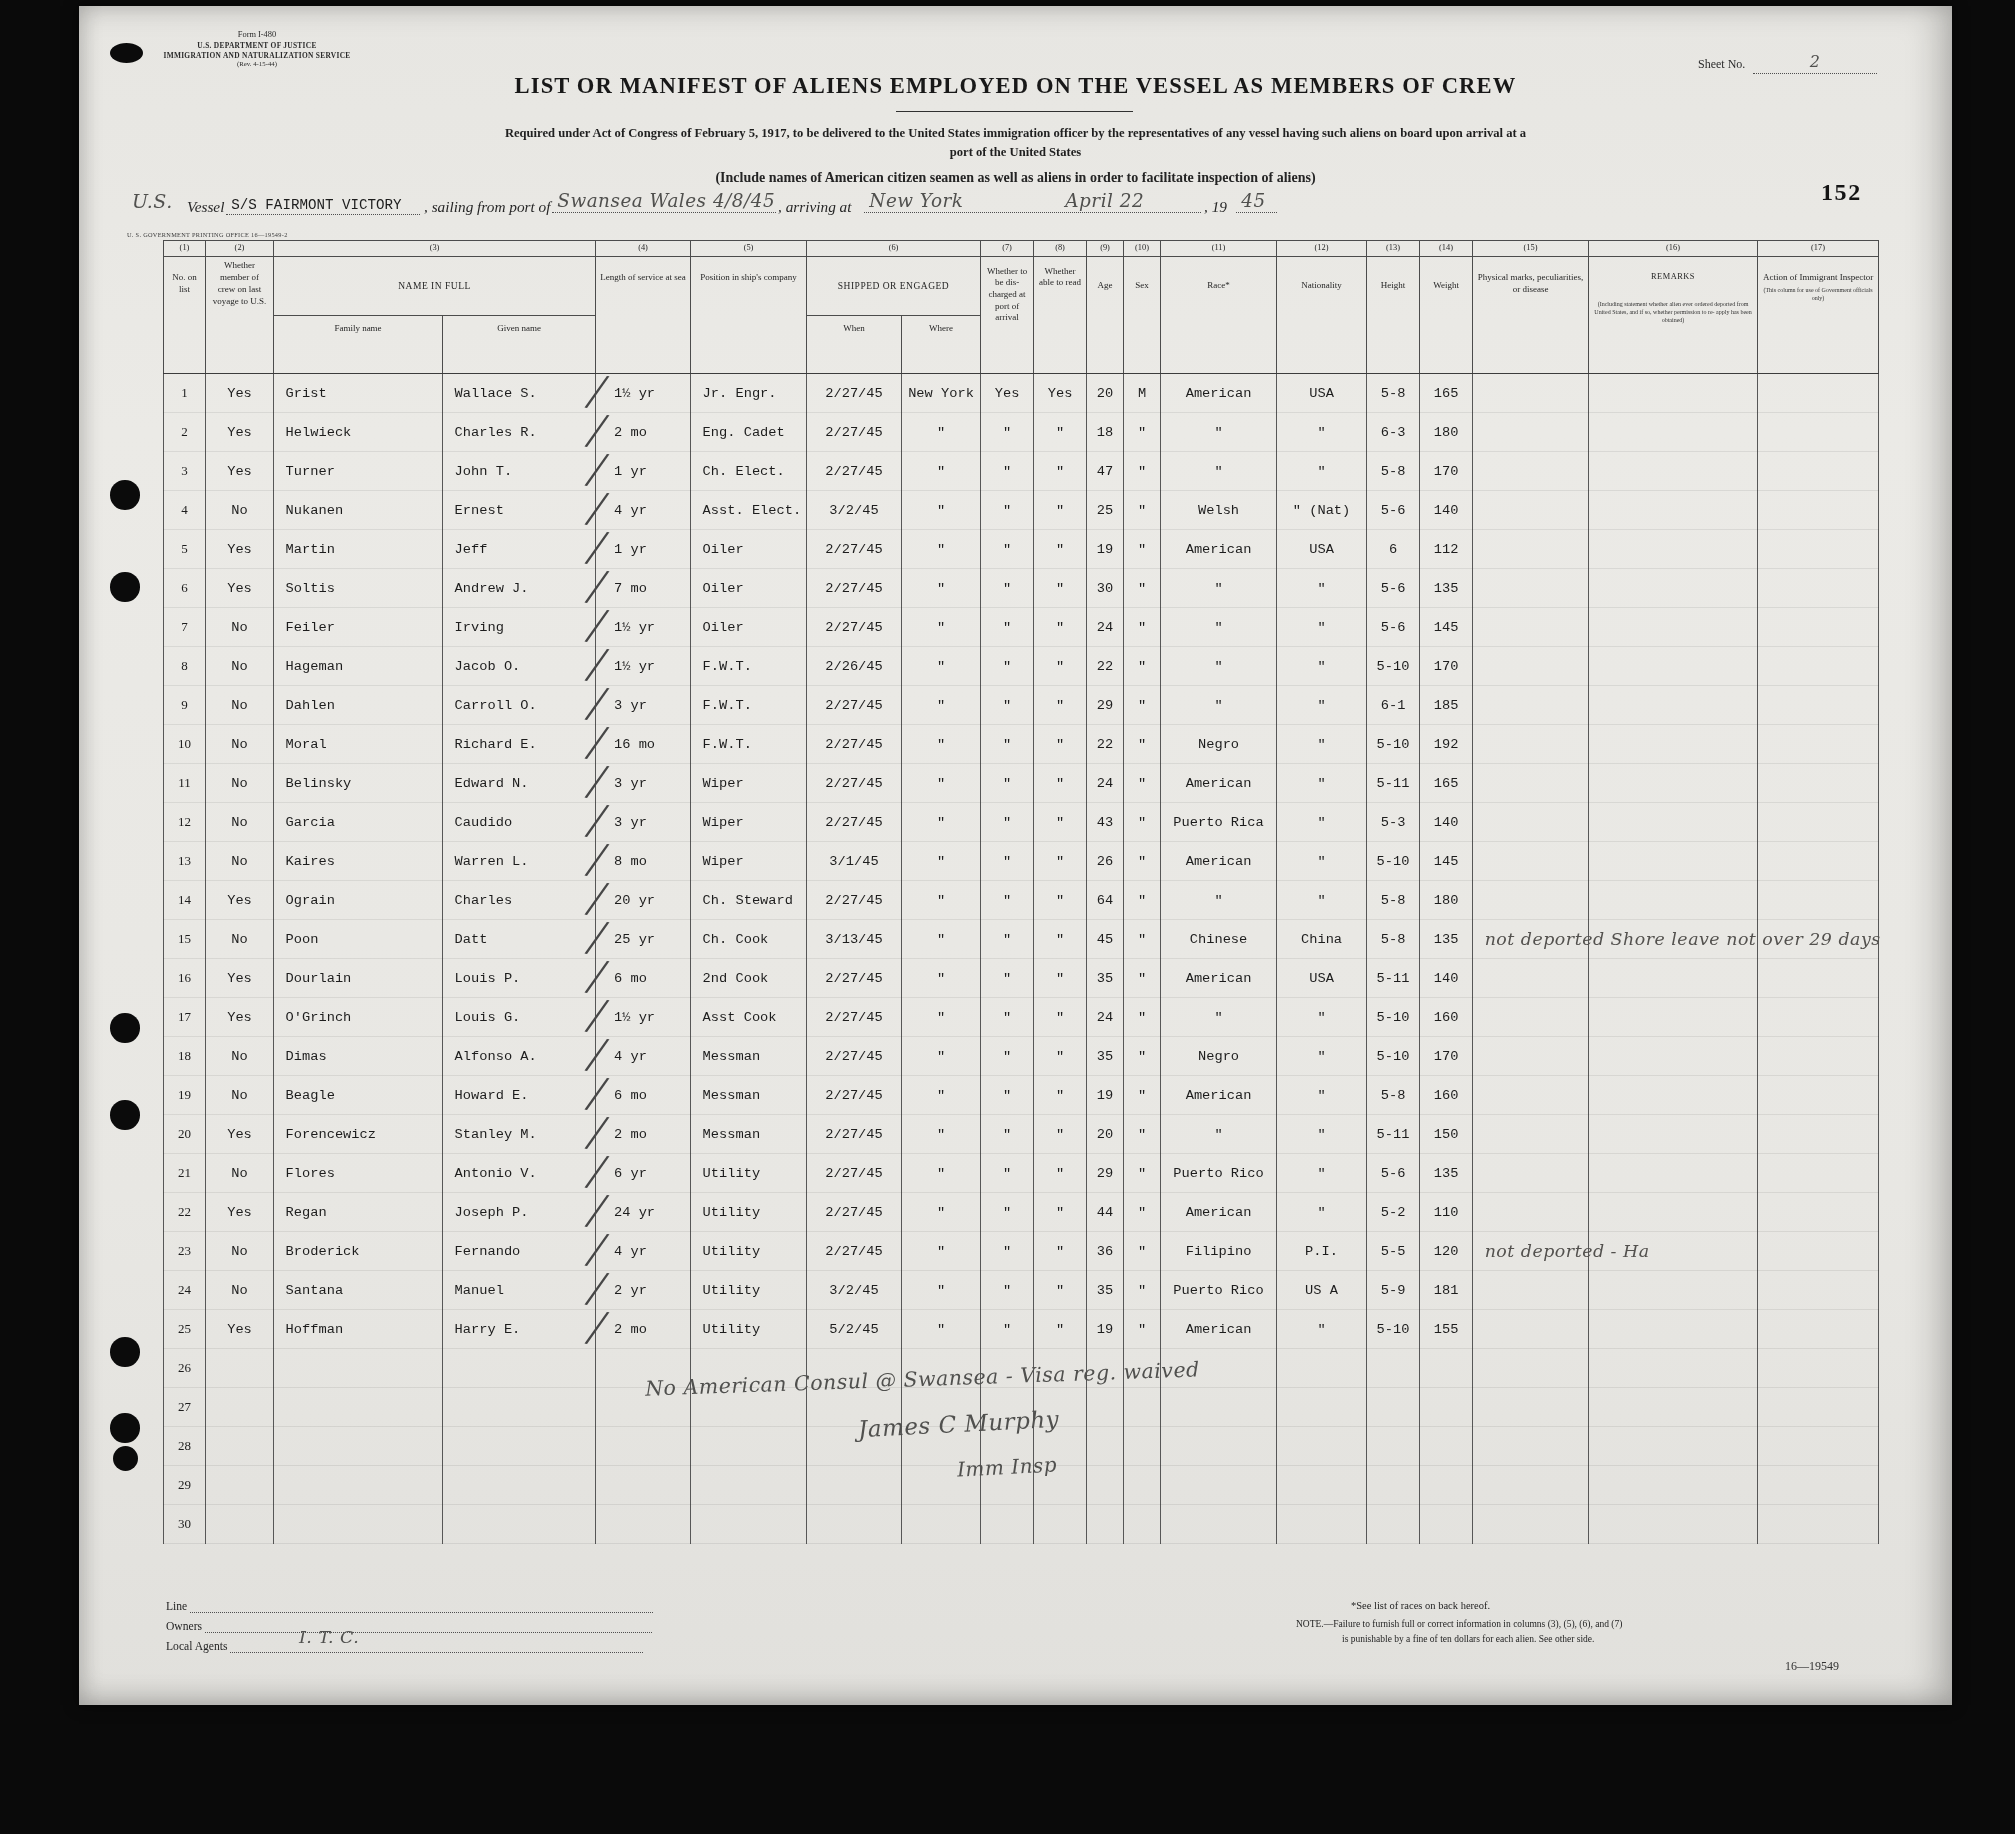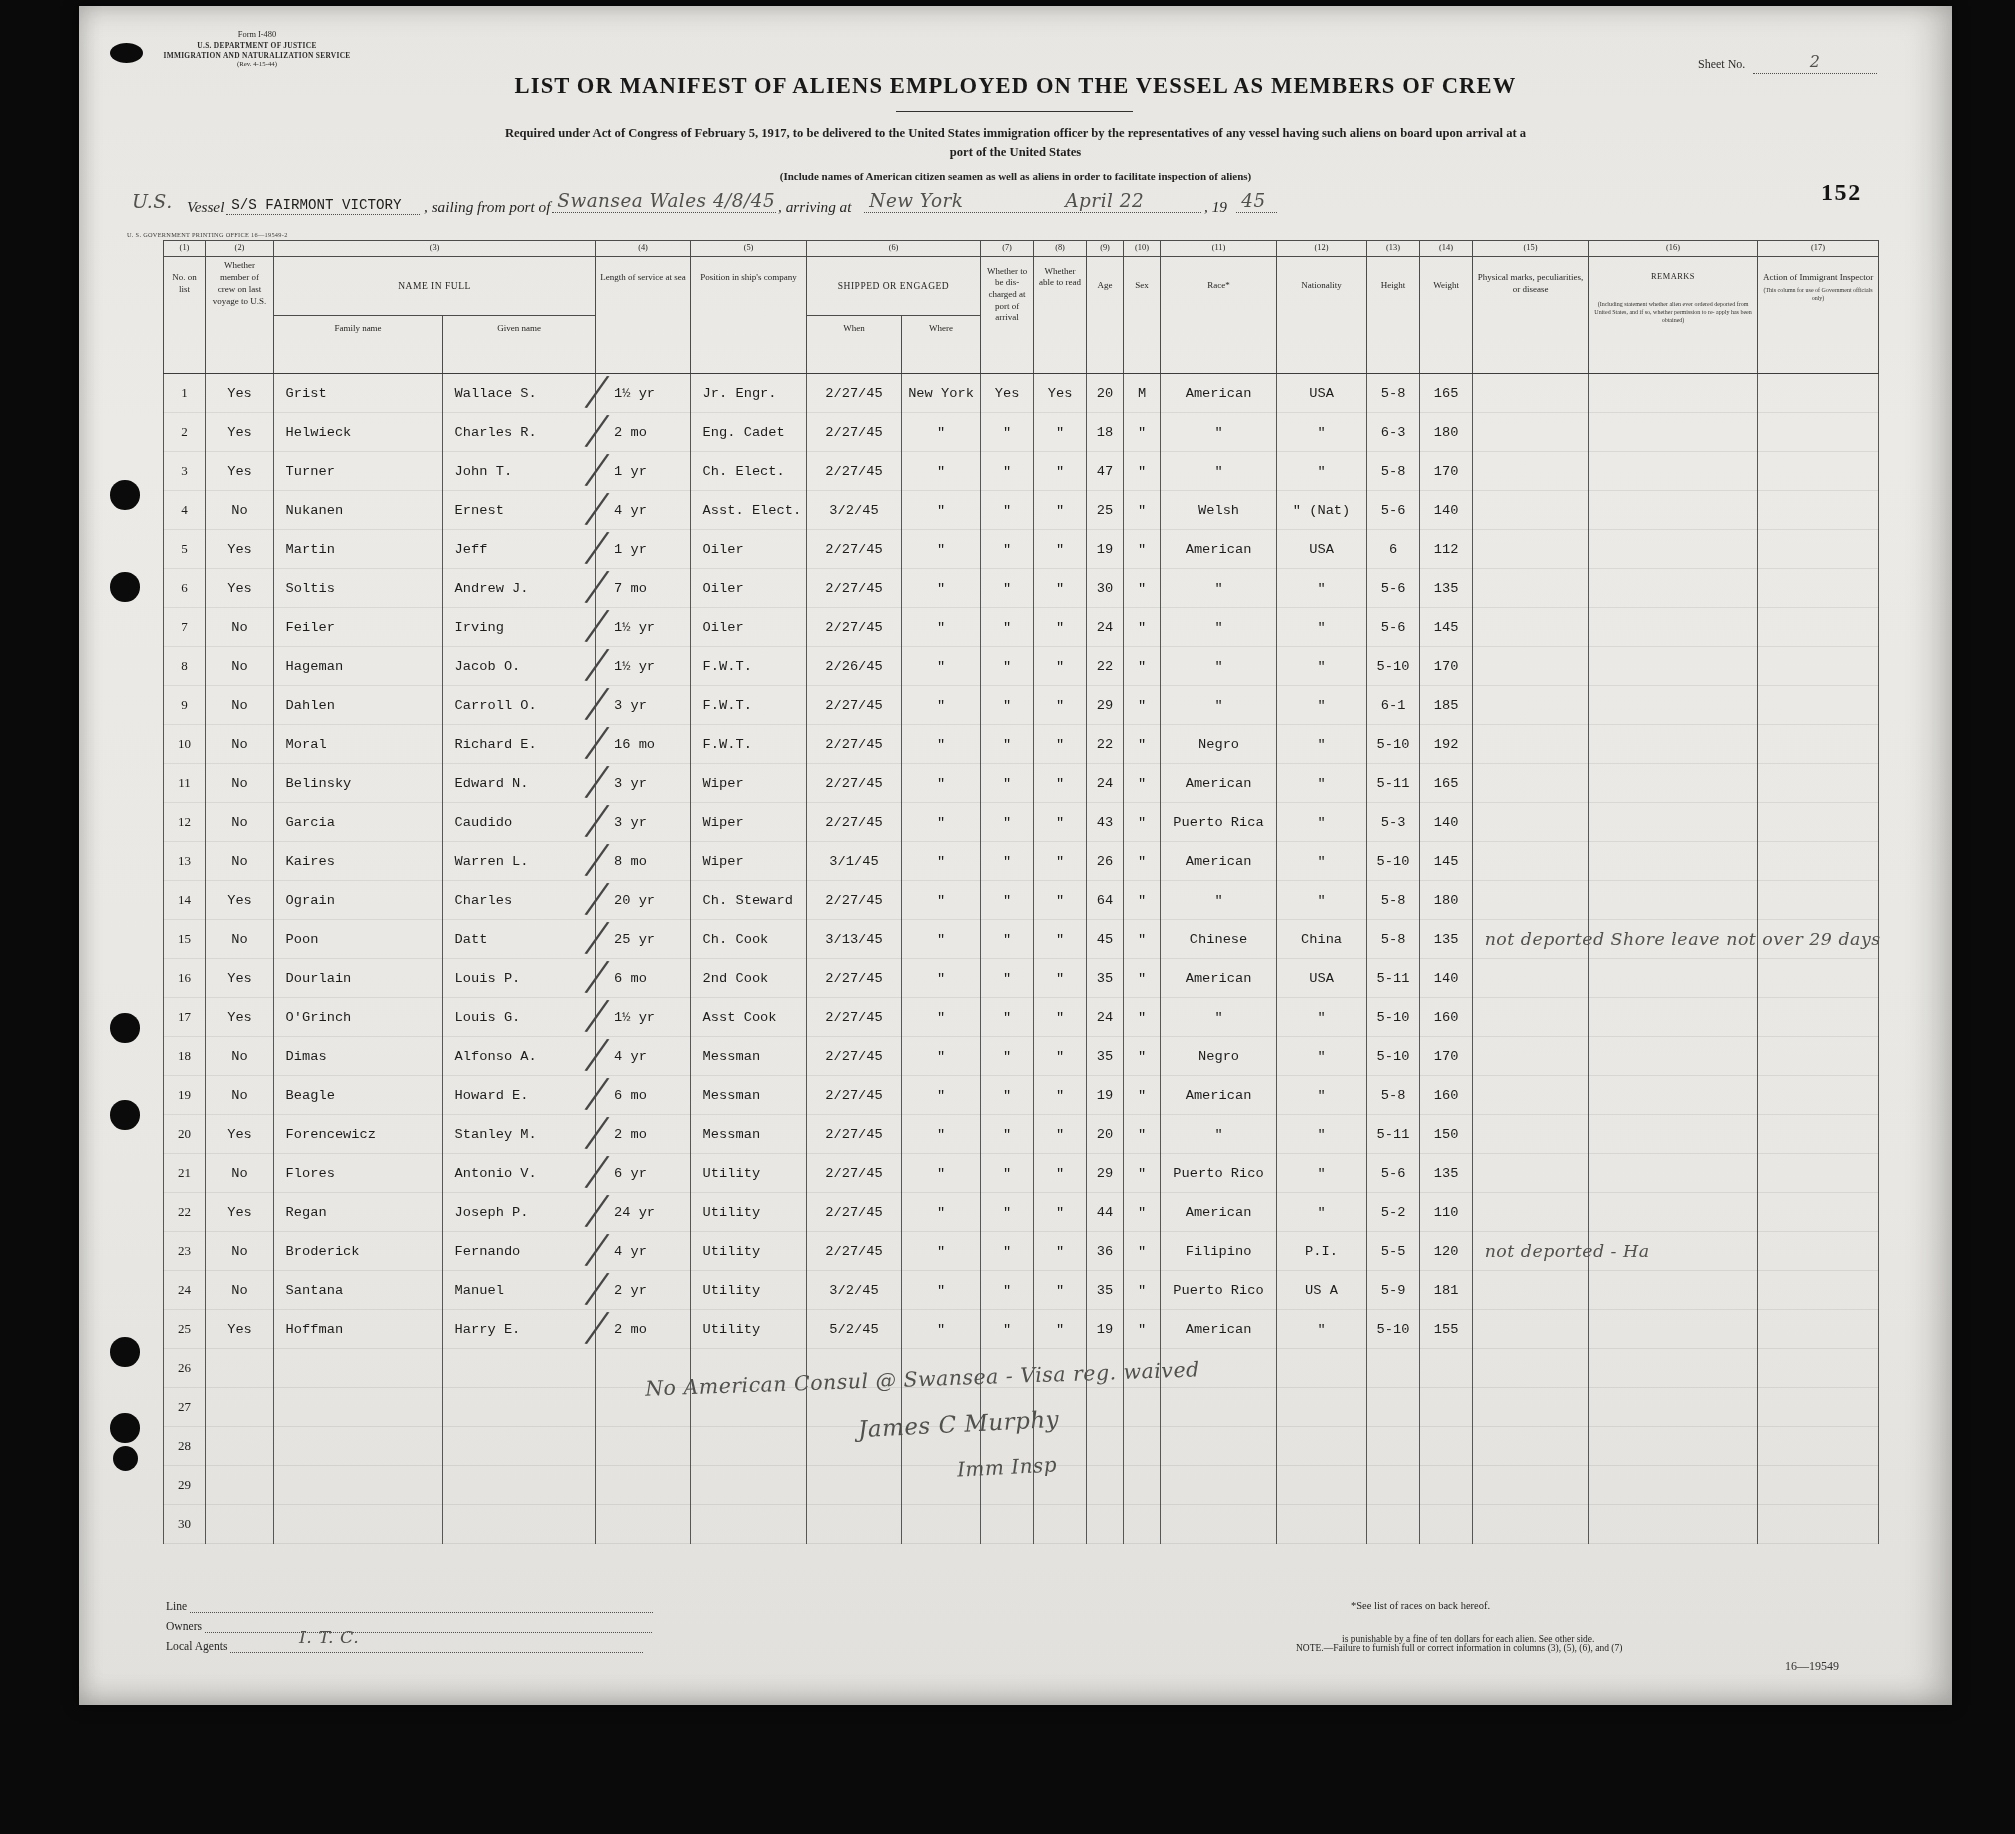--- a/index.html
+++ b/index.html
@@ -38,21 +38,21 @@
   .sheet-blank { left:1674px; top:46px; width:124px; height:22px; border-bottom:1.1px dotted #4f4f4f; text-align:center; }
   .sheet-blank span { font-size:16px; }
 
   .title { left:0; top:67px; width:100%; text-align:center;
            font-size:22.6px; font-weight:bold; letter-spacing:1.1px; color:#181818; }
   .title-rule { left:817px; top:105px; width:237px; border-bottom:1.6px solid #303030; }
 
   .requirement { left:120px; top:118px; width:1633px; text-align:center;
                  font-size:12.6px; font-weight:bold; line-height:1.5; color:#1f1f1f; }
   .include-note { left:0; top:164px; width:1873px; text-align:center;
-                  font-size:11px; font-weight:bold; color:#242424; }
+                  font-size:14px; font-weight:bold; color:#242424; }
 
   
   .v-label { position:absolute; font-style:italic; font-size:15.3px; color:#272727; }
   .blank { position:absolute; border-bottom:1.1px dotted #4e4e4e; height:24px; }
   .blank > span { position:absolute; bottom:1.1px; left:5.3px; white-space:nowrap; }
   .stamp { left:1742px; top:173px; font-size:24px; font-weight:bold; letter-spacing:1.6px; color:#141414; }
   .gov-print { left:48px; top:225px; font-size:6.3px; letter-spacing:0.3px; color:#3a3a3a; }
 
   
   table.manifest {
@@ -102,21 +102,21 @@
   .consul-3 { left:878px; top:1449px; font-size:20px; transform:rotate(-3deg); white-space:nowrap; z-index:4; }
 
   
   .f-row { position:absolute; font-size:11.6px; color:#242424; white-space:nowrap; }
   .f-dots { display:inline-block; border-bottom:1.1px dotted #4f4f4f; height:12.6px; vertical-align:bottom; }
   .agents-hand { position:absolute; left:220px; top:1621px; font-size:17.4px; z-index:2; }
   .insp-block { left:685px; top:1611px; width:585px; text-align:center; }
   .insp-line { border-bottom:1.1px solid #3f3f3f; height:18px; }
   .insp-label { font-size:10.5px; font-weight:bold; color:#242424; margin-top:2.1px; }
   .races-note { left:1272px; top:1594px; font-size:10.5px; color:#242424; }
-  .note-1 { left:1217px; top:1613px; font-size:9.5px; color:#242424;margin-top:24px; }
+  .note-1 { left:1217px; top:1613px; font-size:9.5px; color:#242424; }
   .note-2 { left:1263px; top:1628px; font-size:9.5px; color:#242424; }
   .print-code { left:1706px; top:1653px; font-size:12px; color:#333; }
 </style>
 </head>
 <body>
 
 <div class="paper">
 
   <div class="punch" style="left:31px; top:37px; width:33px; height:20px;"></div>
   <div class="punch" style="left:31px; top:474px; width:29.5px; height:29.5px;"></div>

